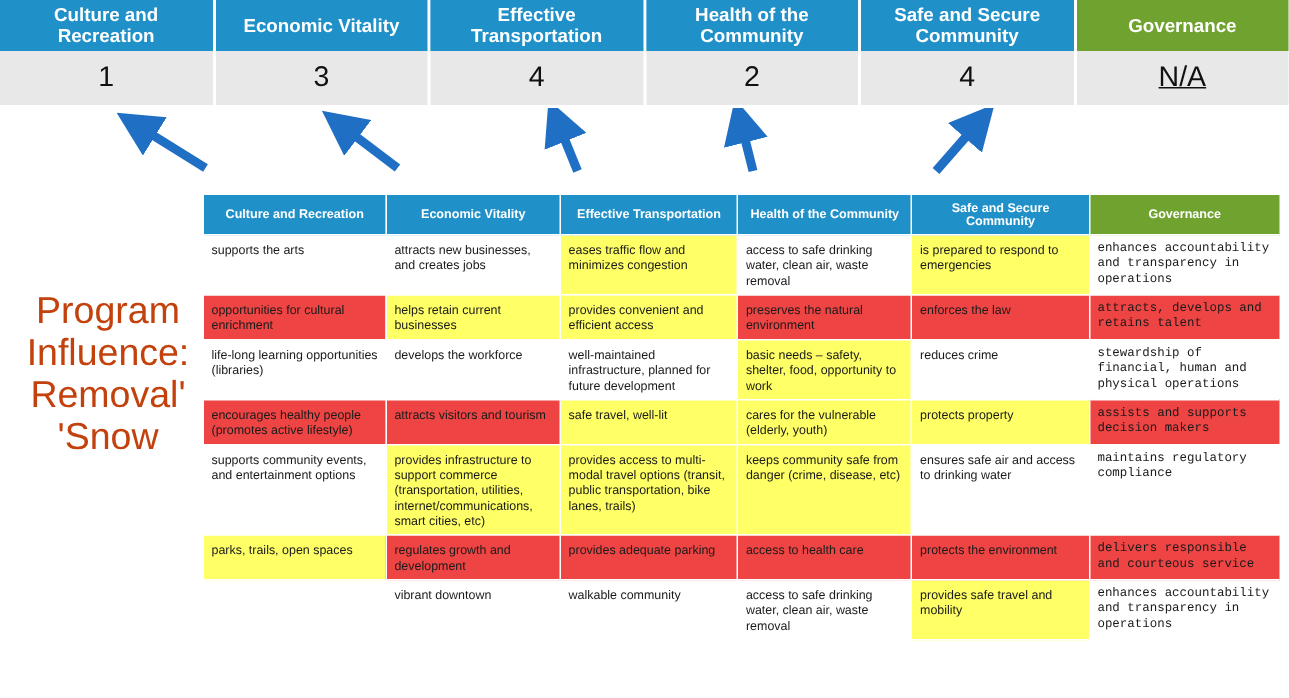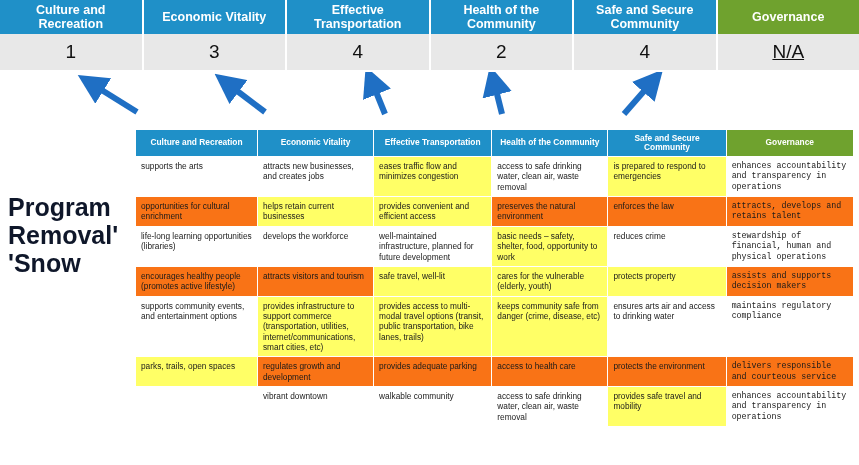--- a/index.html
+++ b/index.html
@@ -79,23 +79,22 @@
   }
 
   
   #left-caption {
     position: absolute;
     left: 8px;
     top: 193px;
     width: 128px;
     font-size: 25px;
     line-height: 1.12;
-    color: #0f172a;
-    text-align: left;
-    font-weight: bold;
+    color: #c2410c;
+    text-align: center;
   }
 
   
   #matrix {
     position: absolute;
     left: 136px;
     top: 130px;
     width: 717px;
     border-collapse: collapse;
     table-layout: fixed;
@@ -129,21 +128,21 @@
     color: #1a1a1a;
     vertical-align: top;
     padding: 4px 5px 4px 5px;
     line-height: 1.25;
     border-right: 1px solid #ffffff;
     border-bottom: 1px solid #ffffff;
     background: #ffffff;
     margin-left: 15px;
   }
   #matrix tbody td:last-child { border-right: none; font-family: Liberation Mono, monospace; }
-  #matrix tbody tr.alt td { background: #f97316; }
+  #matrix tbody tr.alt td { background: #ef4444; }
   #matrix tbody td.hl { background: #ffff66 !important; }
   #matrix tbody td.empty { background: #ffffff !important; }
   #matrix tbody tr.alt td.empty { background: #e9e9e9 !important; }
 </style>
 </head>
 <body>
 
 <div id="top-band">
   <div class="top-header-row">
     <div class="top-header-cell">Culture and Recreation</div>
@@ -173,20 +172,21 @@
     <line x1="137" y1="40" x2="92" y2="12"></line>
     <line x1="265" y1="40" x2="228" y2="12"></line>
     <line x1="385" y1="42" x2="372" y2="10"></line>
     <line x1="502" y1="42" x2="494" y2="10"></line>
     <line x1="624" y1="42" x2="652" y2="10"></line>
   </g>
 </svg>
 
 <div id="left-caption">
   <div>Program</div>
+  <div>Influence:</div>
   <div>Removal'</div>
   <div>'Snow</div>
 </div>
 
 <table id="matrix">
   <colgroup>
     <col class="c0">
       <col class="c1">
       <col class="c2">
       <col class="c3">
@@ -234,21 +234,21 @@
         <td class="hl">safe travel, well-lit</td>
         <td class="hl">cares for the vulnerable (elderly, youth)</td>
         <td class="hl">protects property</td>
         <td>assists and supports decision makers</td>
       </tr>
       <tr>
         <td>supports community events, and entertainment options</td>
         <td class="hl">provides infrastructure to support commerce (transportation, utilities, internet/communications, smart cities, etc)</td>
         <td class="hl">provides access to multi-modal travel options (transit, public transportation, bike lanes, trails)</td>
         <td class="hl">keeps community safe from danger (crime, disease, etc)</td>
-        <td>ensures arts air and access to drinking water</td>
+        <td>ensures safe air and access to drinking water</td>
         <td>maintains regulatory compliance</td>
       </tr>
       <tr class="alt">
         <td class="hl">parks, trails, open spaces</td>
         <td>regulates growth and development</td>
         <td>provides adequate parking</td>
         <td>access to health care</td>
         <td>protects the environment</td>
         <td>delivers responsible and courteous service</td>
       </tr>

